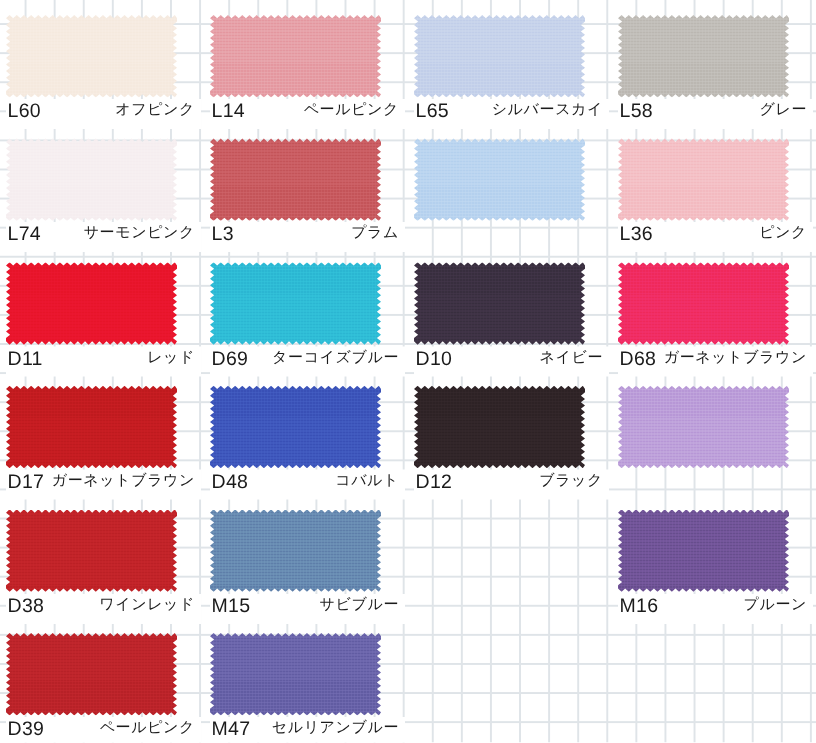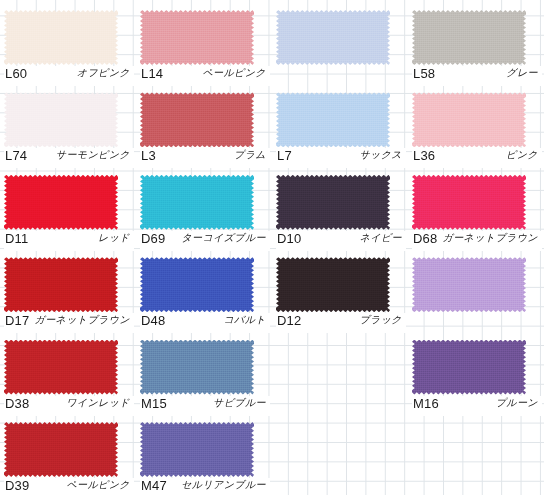--- a/index.html
+++ b/index.html
@@ -117,21 +117,20 @@
     flex: 0 0 auto;
     padding-left: 1px;
   }
   .name {
     font-size: 10px;
     color: #1b1b1b;
     white-space: nowrap;
     margin-left: auto;
     padding-right: 4px;
     letter-spacing: 0.4px;
-    font-style: italic;
   }
 </style>
 </head>
 <body>
 
 <div id="swatch-page">
   <div id="swatch-grid">
       <div class="swatch-cell">
         <div class="chip-wrap">
           <div class="chip" title="オフピンク" style="background-color: rgb(246, 234, 223);">
@@ -153,20 +152,24 @@
           <span class="code">L14</span>
           <span class="name">ペールピンク</span>
         </div>
       </div>
       <div class="swatch-cell">
         <div class="chip-wrap">
           <div class="chip" title="シルバースカイ" style="background-color: rgb(195, 208, 234);">
             <div class="chip-tex"></div>
           </div>
         </div>
+        <div class="label-row">
+          <span class="code">L65</span>
+          <span class="name">シルバースカイ</span>
+        </div>
       </div>
       <div class="swatch-cell">
         <div class="chip-wrap">
           <div class="chip" title="グレー" style="background-color: rgb(189, 185, 180);">
             <div class="chip-tex"></div>
           </div>
         </div>
         <div class="label-row">
           <span class="code">L58</span>
           <span class="name">グレー</span>
@@ -193,24 +196,20 @@
           <span class="code">L3</span>
           <span class="name">プラム</span>
         </div>
       </div>
       <div class="swatch-cell">
         <div class="chip-wrap">
           <div class="chip" title="サックス" style="background-color: rgb(182, 210, 239);">
             <div class="chip-tex"></div>
           </div>
         </div>
-        <div class="label-row">
-          <span class="code">L7</span>
-          <span class="name">サックス</span>
-        </div>
       </div>
       <div class="swatch-cell">
         <div class="chip-wrap">
           <div class="chip" title="ピンク" style="background-color: rgb(244, 188, 194);">
             <div class="chip-tex"></div>
           </div>
         </div>
         <div class="label-row">
           <span class="code">L36</span>
           <span class="name">ピンク</span>

